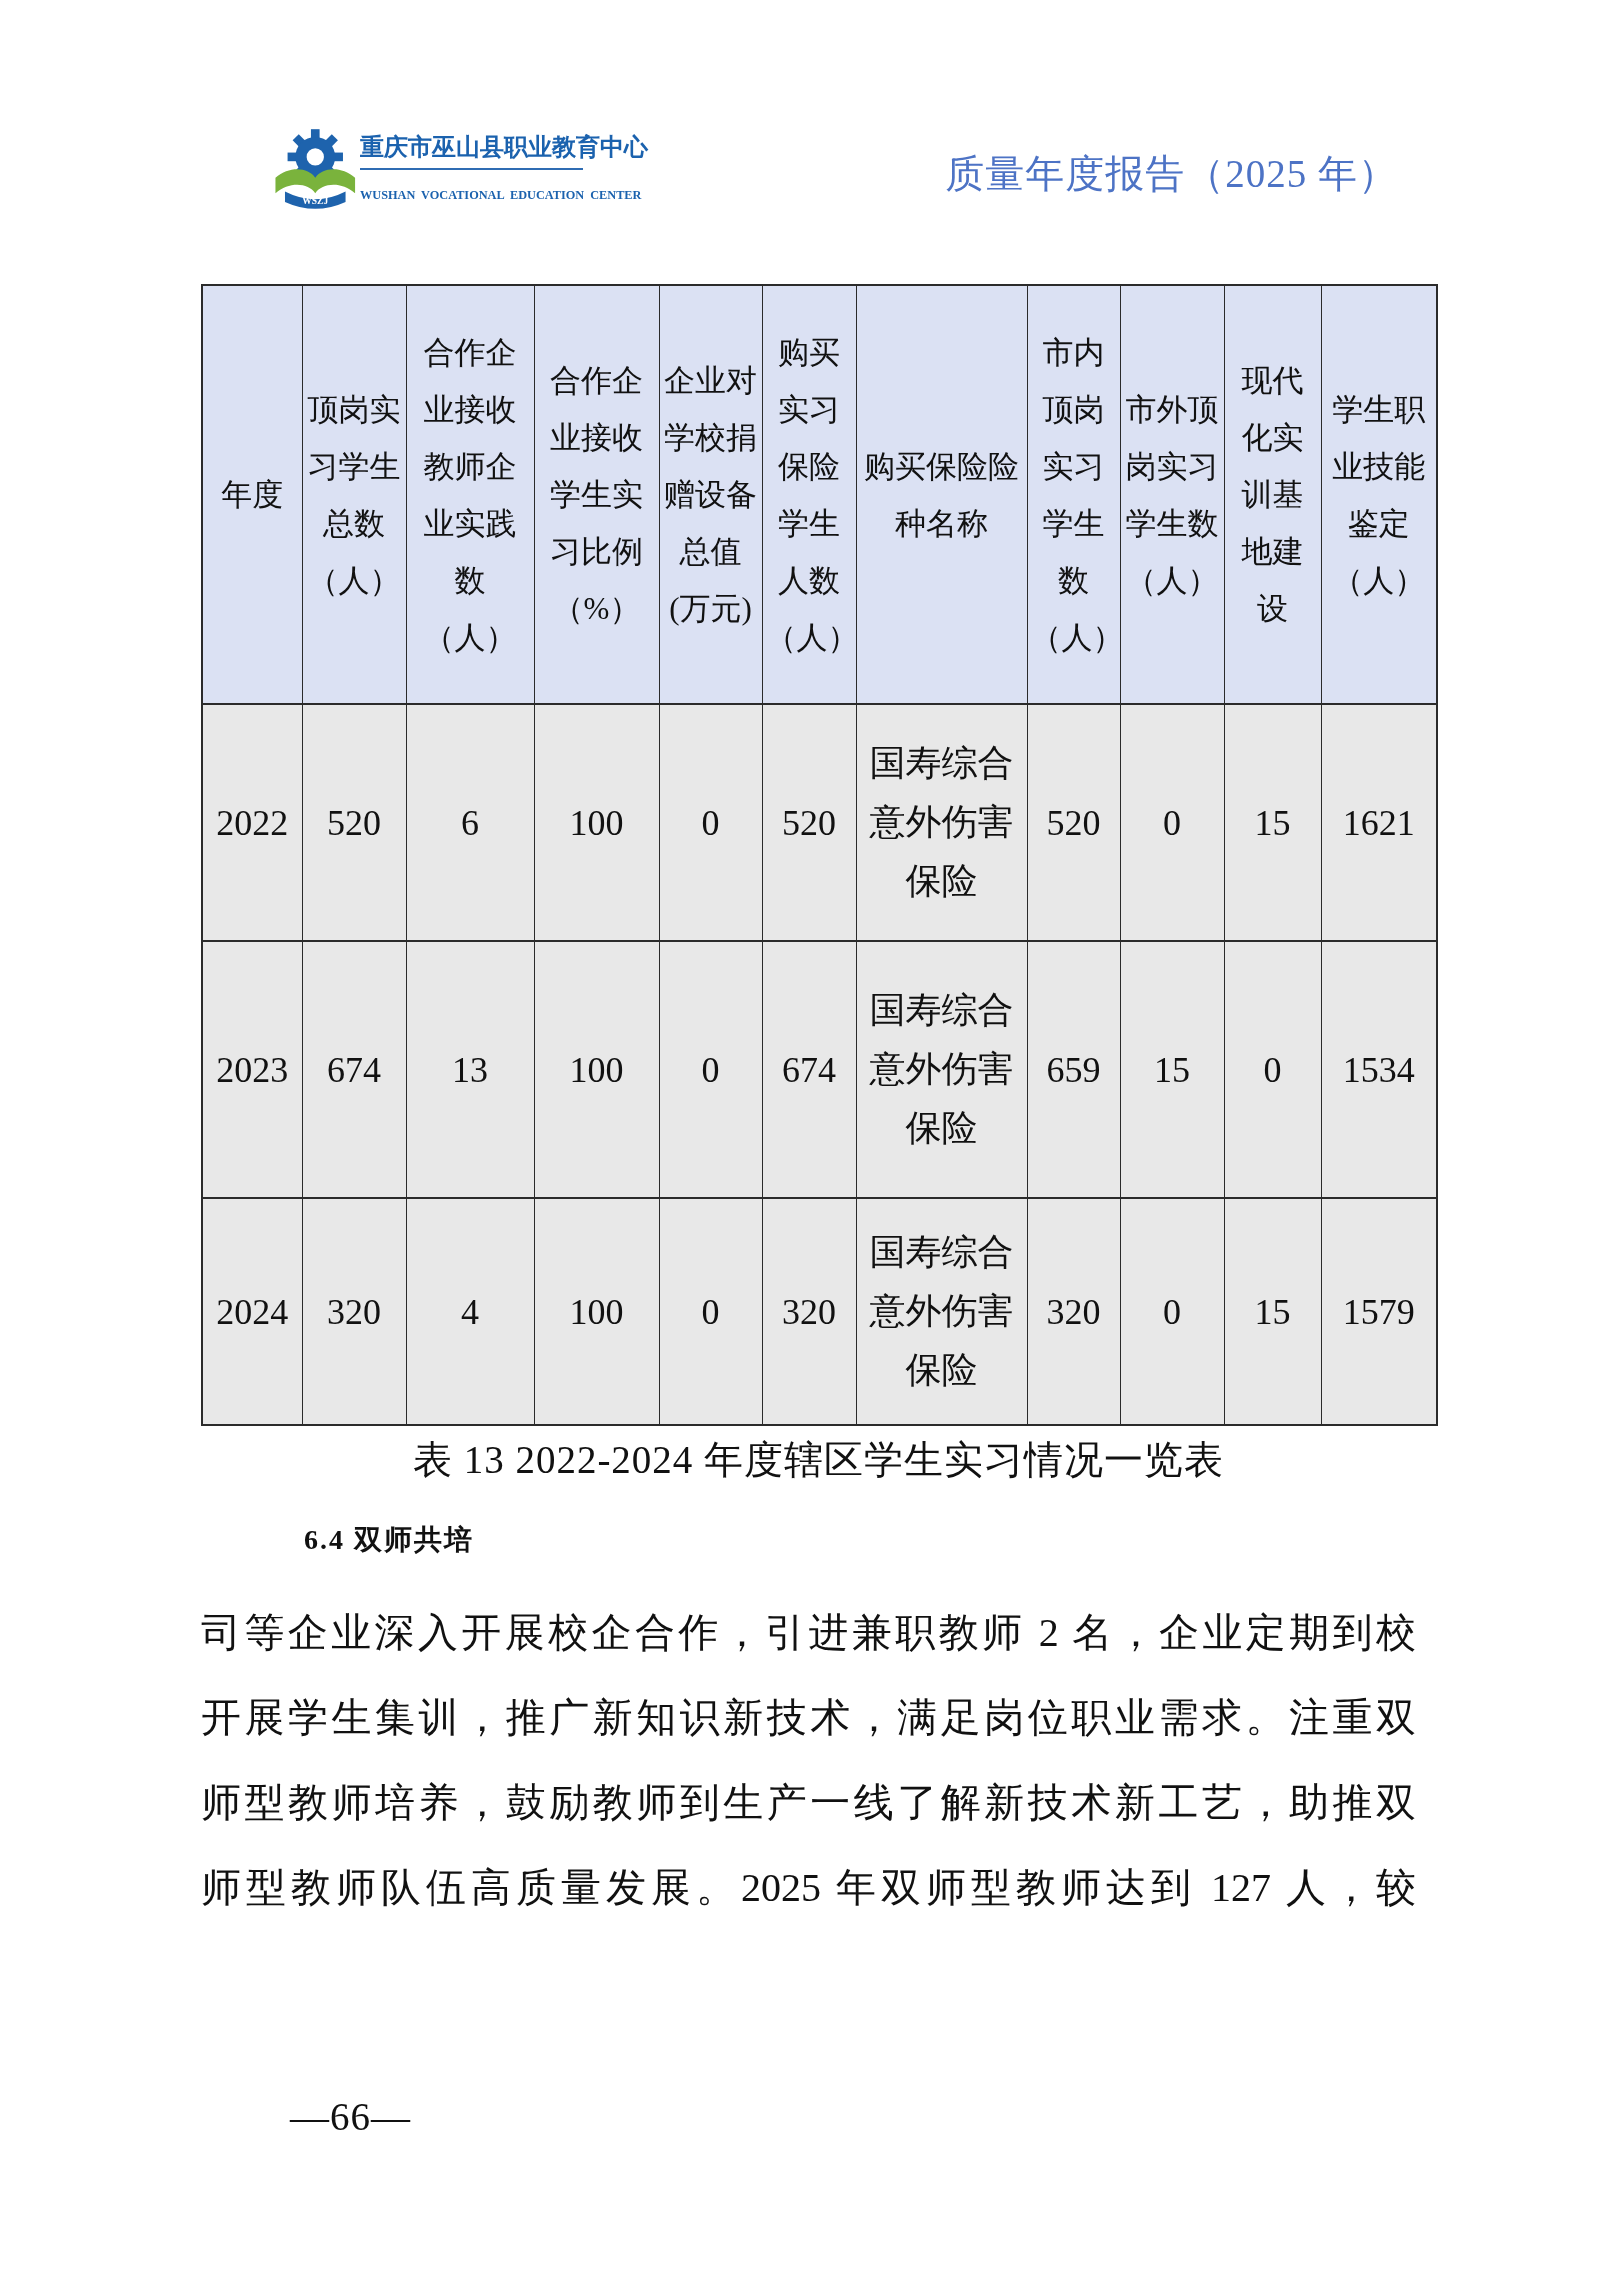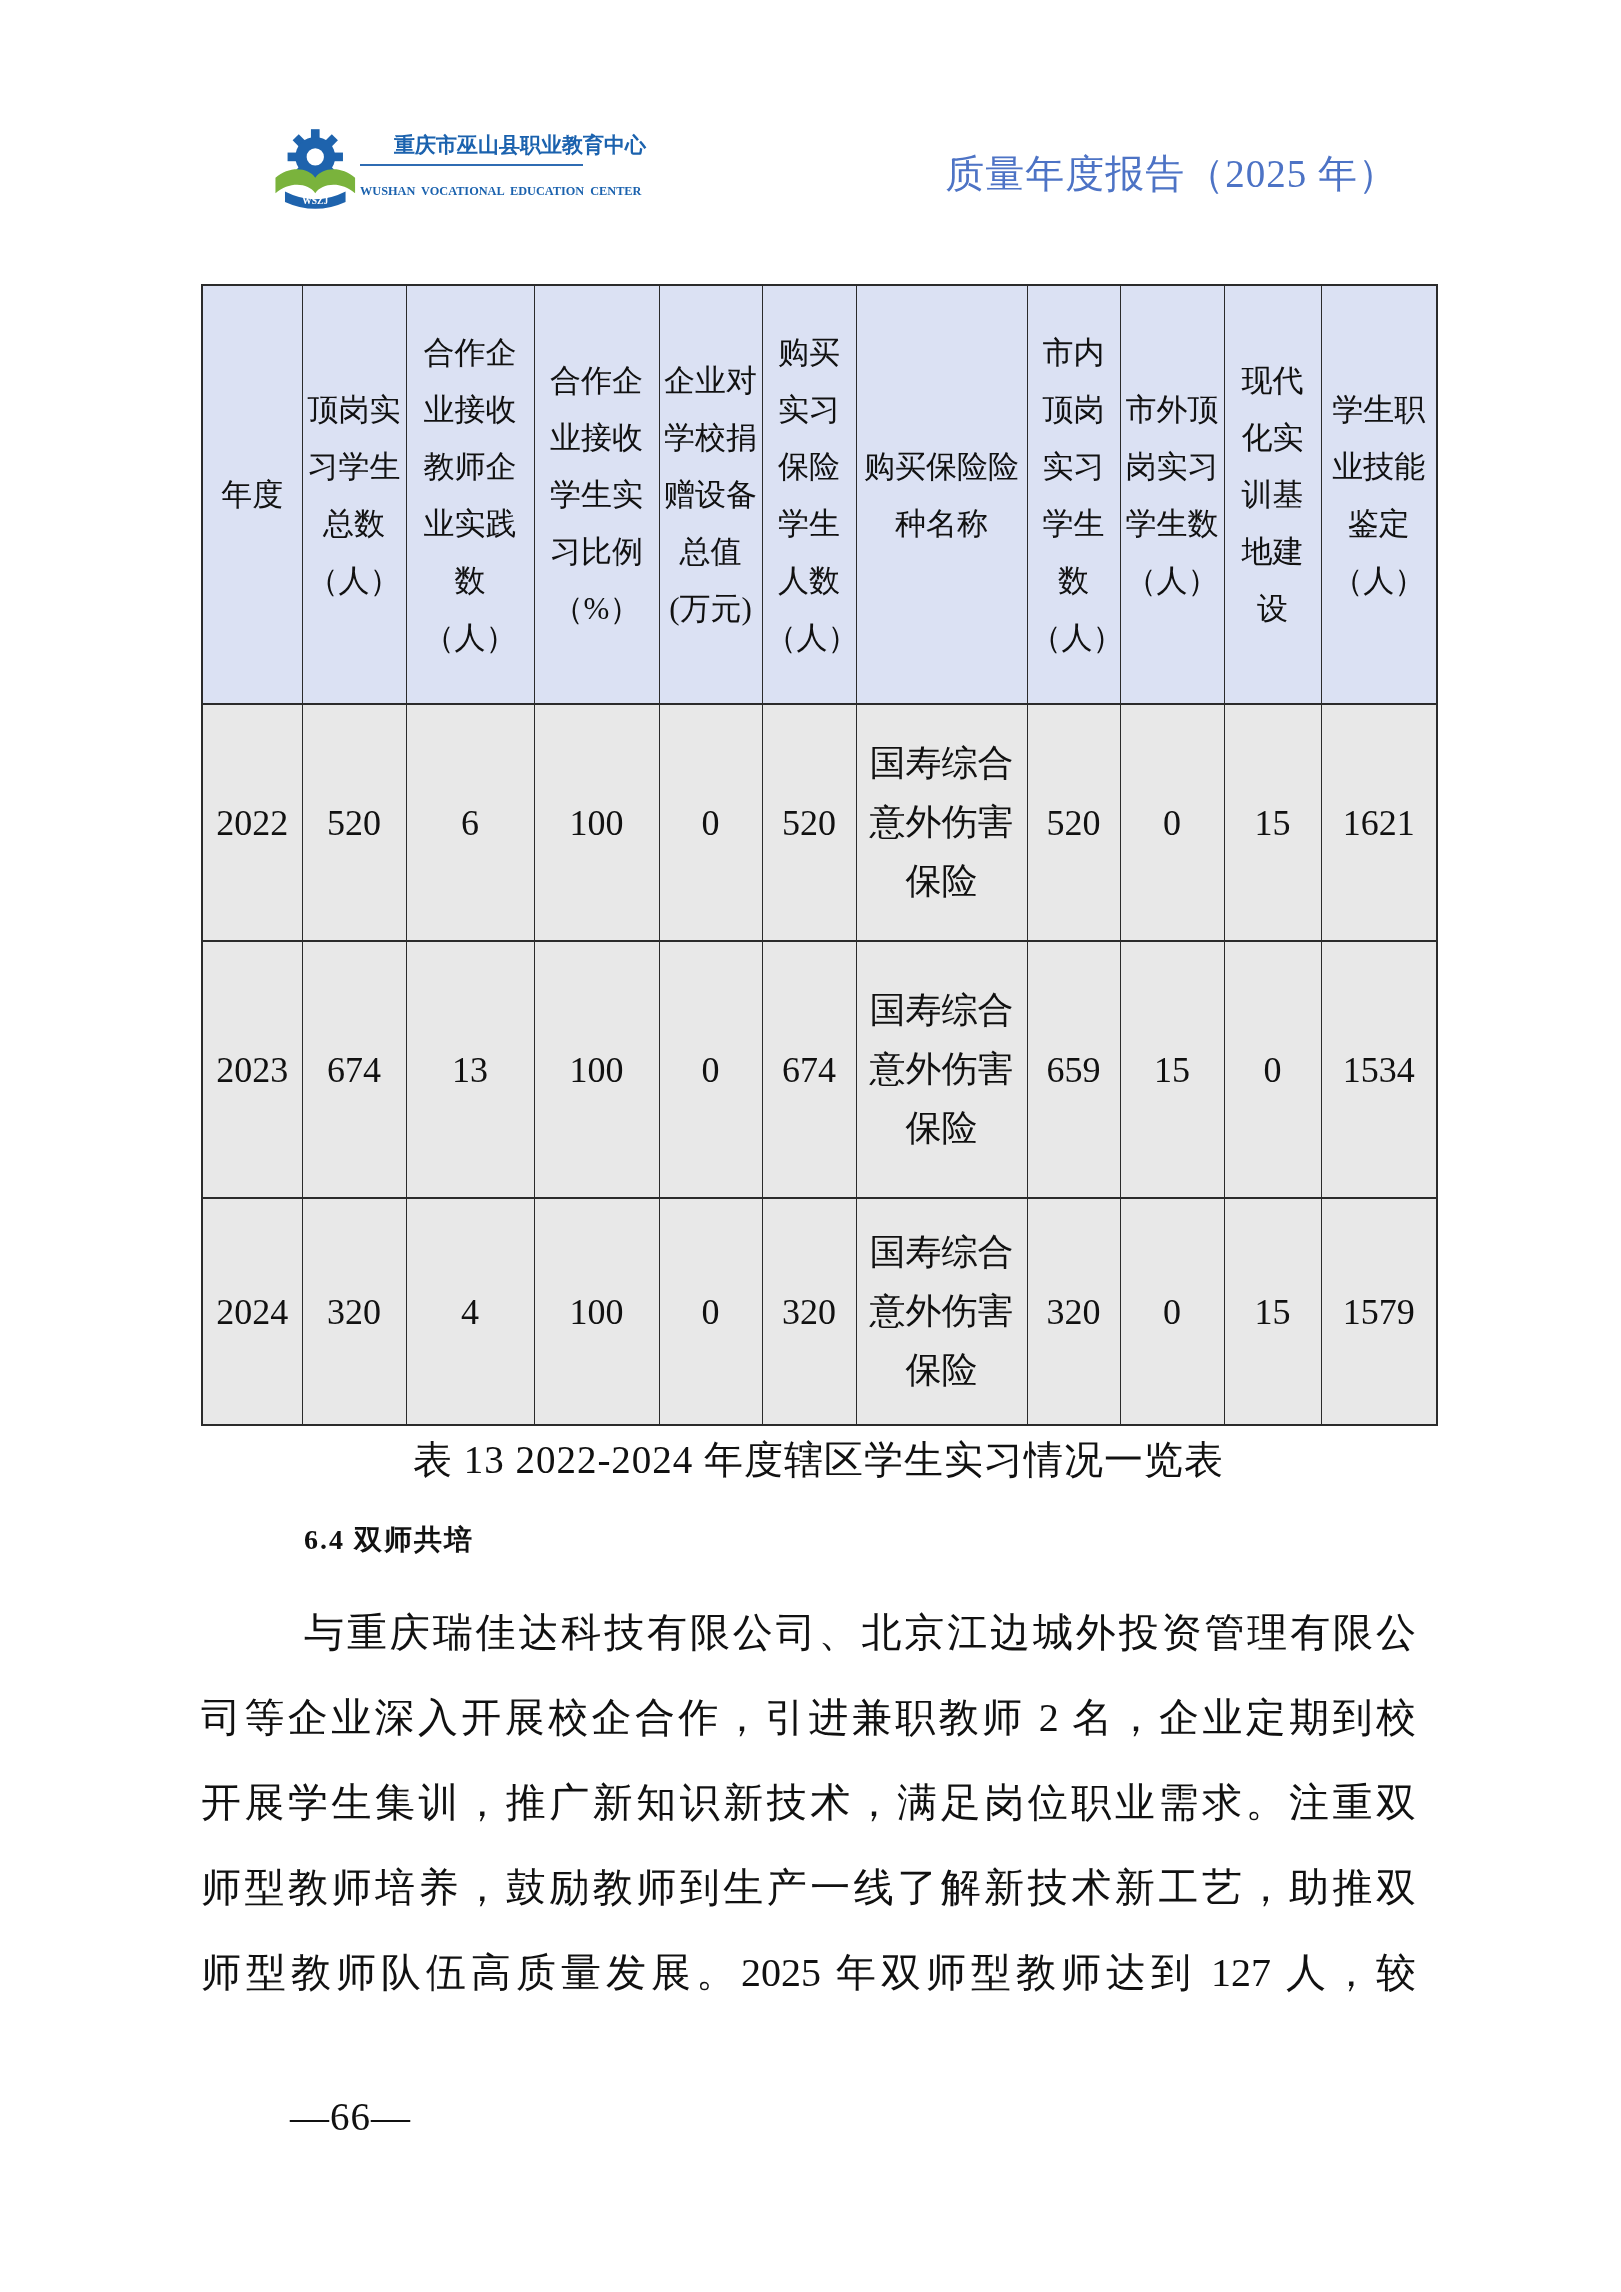--- a/index.html
+++ b/index.html
@@ -9,24 +9,23 @@
     background:#ffffff;
     font-family:"Liberation Serif", serif;
     color:#111;
     overflow:hidden;
   }
 
   
   .logo-wrap{position:absolute;left:272px;top:124px;width:90px;height:90px;}
   .org-block{position:absolute;left:360px;top:131px;width:235px;}
   .org-zh{
-    font-size:21px;font-weight:bold;color:#1b62ae;
+    font-size:24px;font-weight:bold;color:#1b62ae;
     letter-spacing:0px;white-space:nowrap;
     font-family:"Liberation Sans", sans-serif;
-    margin-left:34px;
   }
   .org-line{margin-top:4.9px;width:223px;height:2px;background:#2f6cb3;}
   .org-en{
     margin-top:18px;font-size:12.3px;font-weight:bold;color:#1b62ae;
     white-space:nowrap;font-family:"Liberation Serif", serif;word-spacing:2.9px;
   }
   .report-title{
     position:absolute;left:941px;top:147px;width:461px;
     font-size:39px;color:#4d73c5;letter-spacing:1px;white-space:nowrap;
     font-family:"Liberation Serif", serif;
@@ -192,21 +191,20 @@
       <td>1579</td>
     </tr>
   </tbody>
     </table>
 
   <div class="tbl-caption">表 13 2022-2024 年度辖区学生实习情况一览表</div>
 
   <div class="sec-heading">6.4 双师共培</div>
 
   <div class="para">
-    <div class="pline indent">与重庆瑞佳达科技有限公司、北京江边城外投资管理有限公</div>
     <div class="pline">司等企业深入开展校企合作，引进兼职教师 2 名，企业定期到校</div>
     <div class="pline">开展学生集训，推广新知识新技术，满足岗位职业需求。注重双</div>
     <div class="pline">师型教师培养，鼓励教师到生产一线了解新技术新工艺，助推双</div>
     <div class="pline">师型教师队伍高质量发展。2025 年双师型教师达到 127 人，较</div>
   </div>
 
   <div class="page-num">—66—</div>
 
 </div>
 

